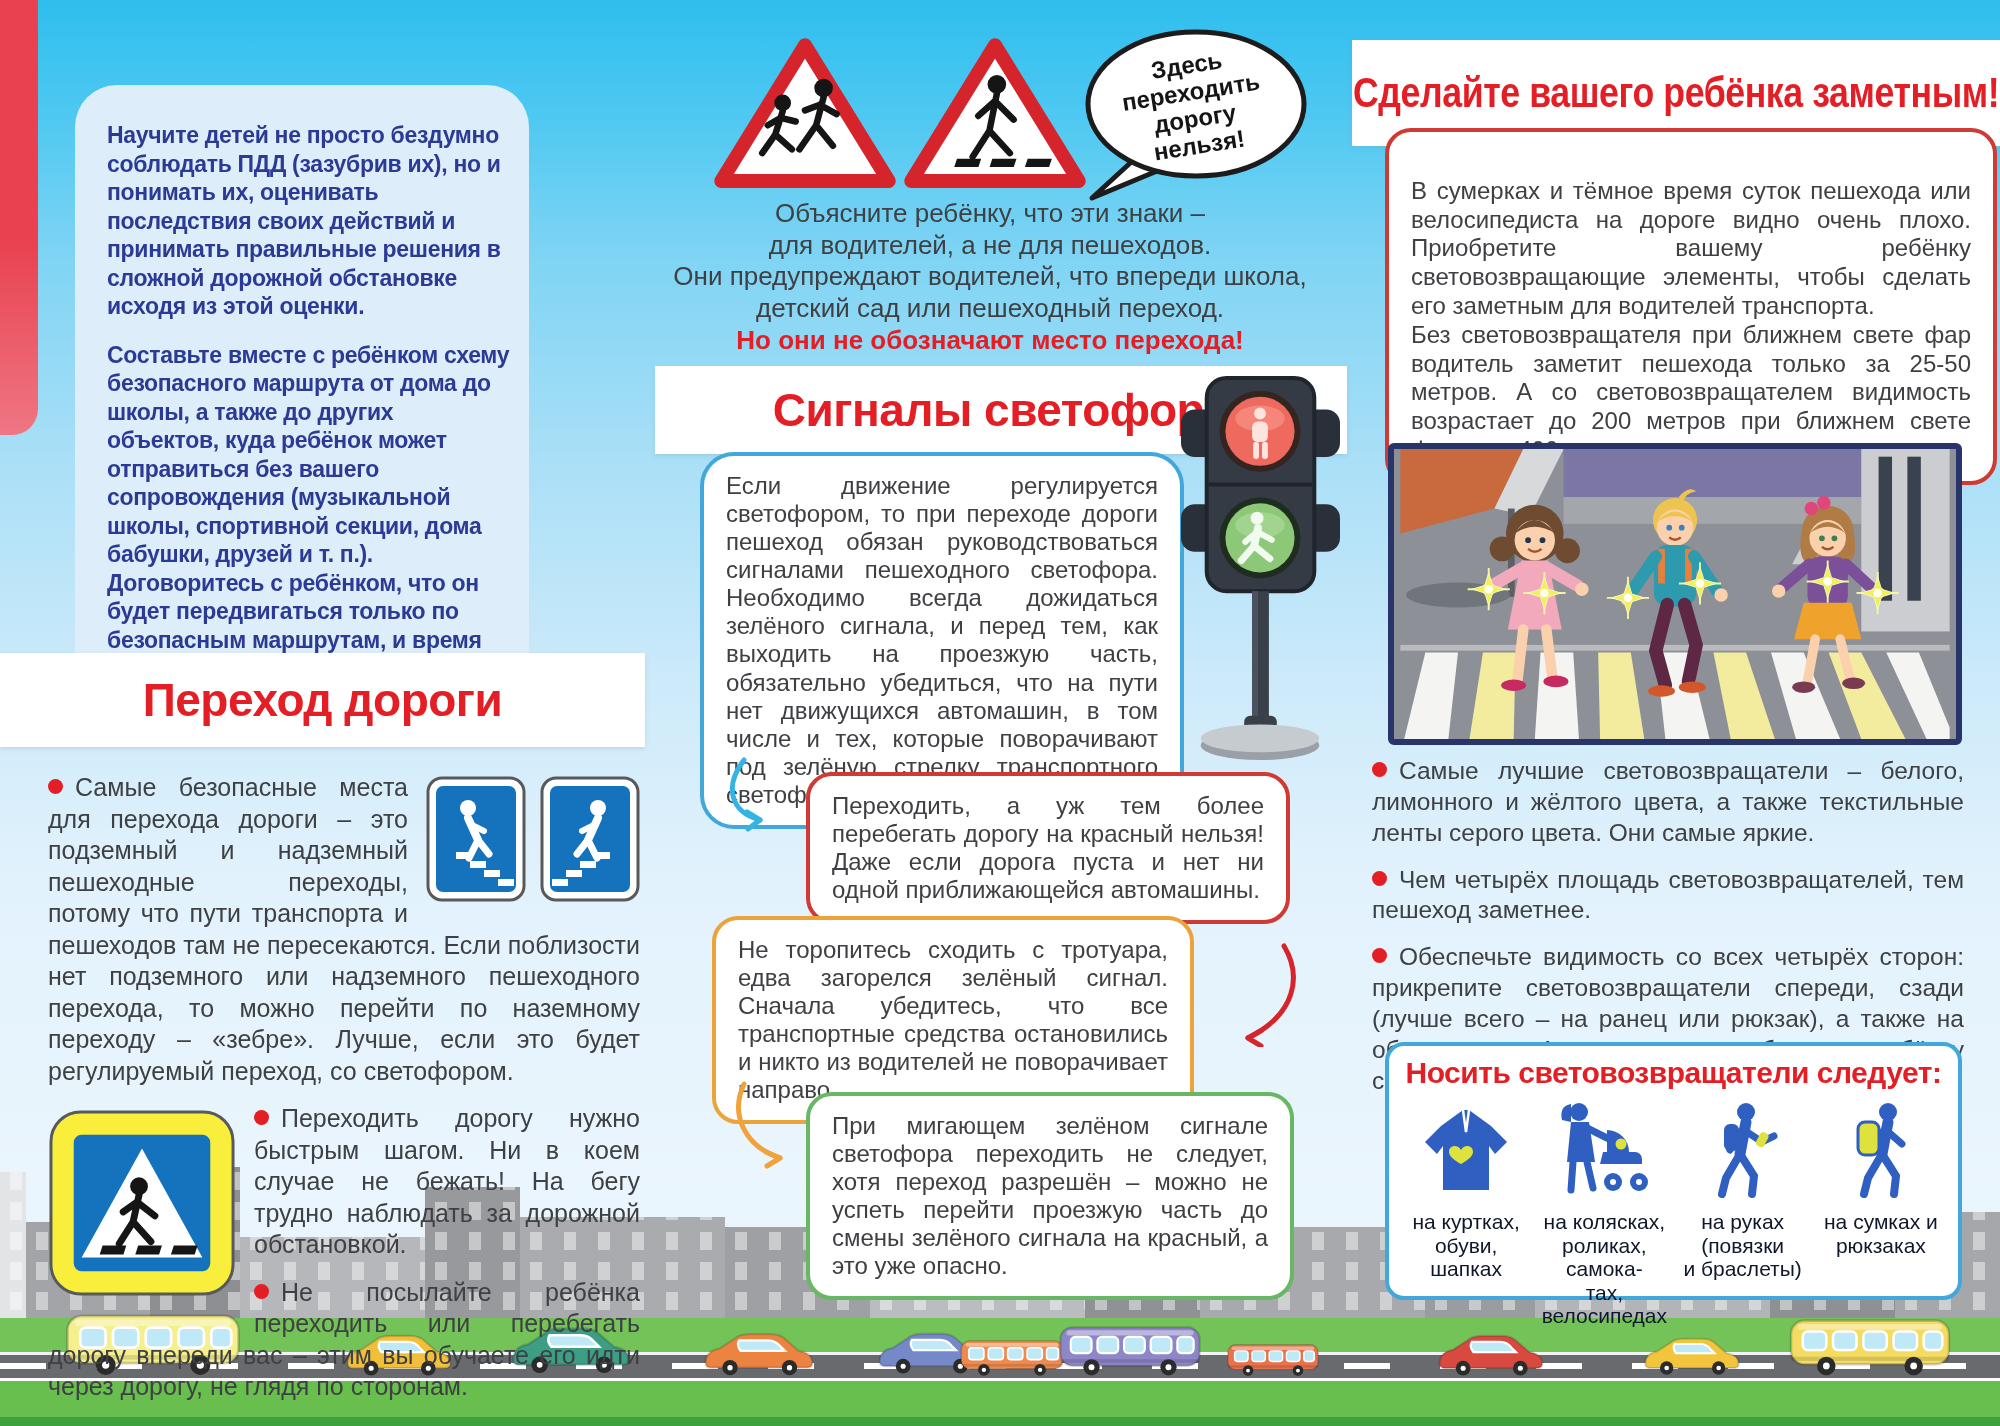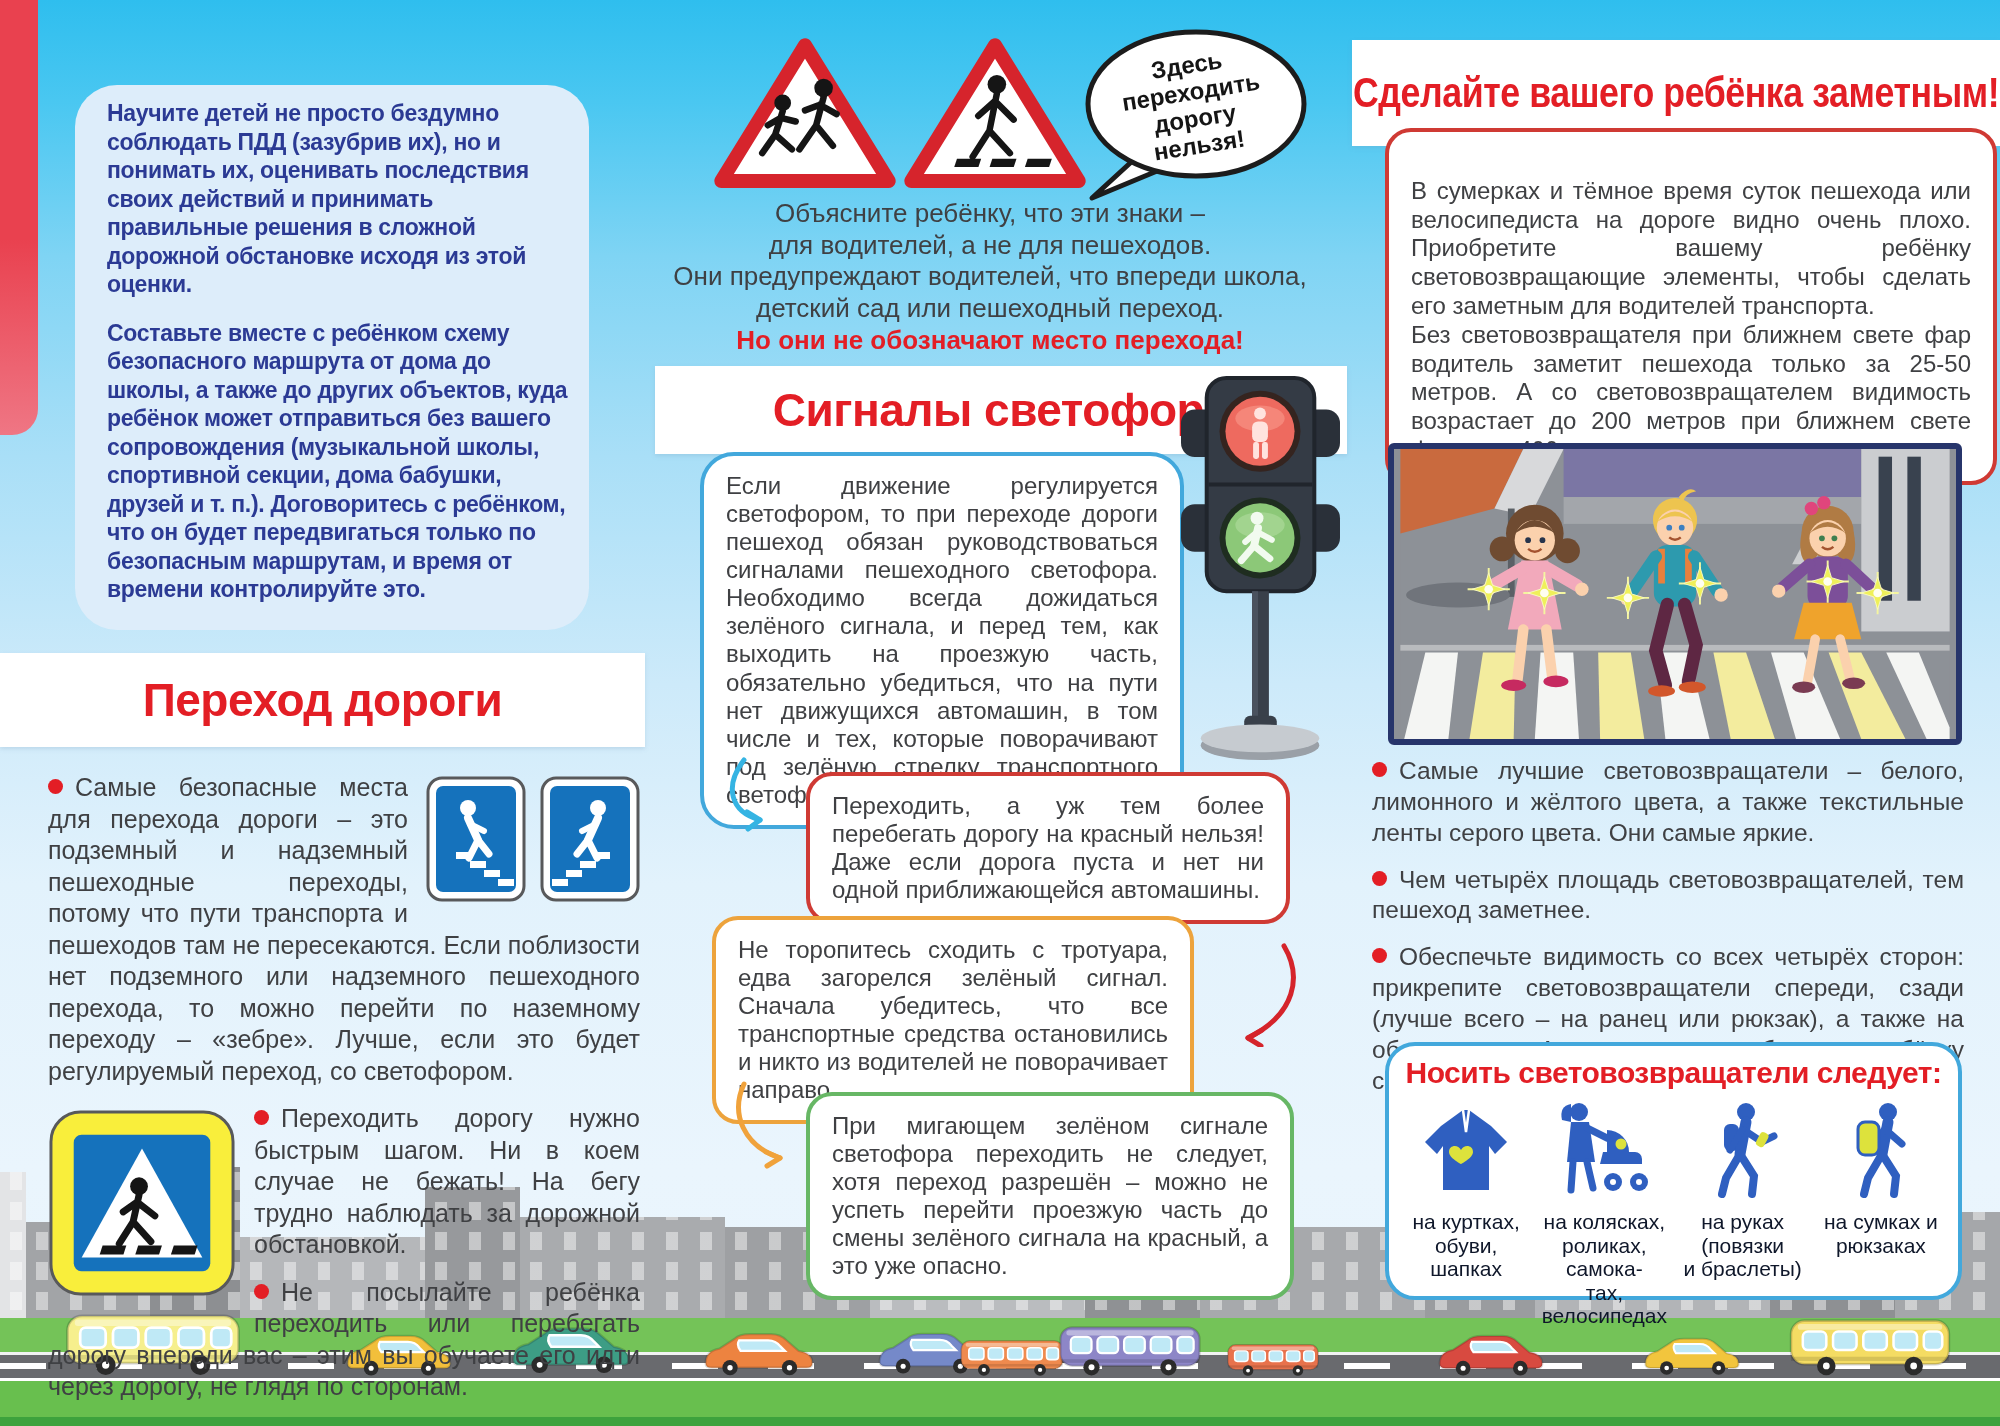--- a/index.html
+++ b/index.html
@@ -6,42 +6,42 @@
   body{
     width:2000px;height:1426px;position:relative;overflow:hidden;
     font-family:"Liberation Sans",sans-serif;
     background:linear-gradient(180deg,#2fbeee 0%,#49c7f1 7%,#7fd4f4 18%,#a9dff7 32%,#cdeafa 48%,#e2f2fc 62%,#eaf5fd 82%,#e8f4fc 100%);
   }
   .abs{position:absolute}
   .band{position:absolute;background:#ffffff;display:flex;align-items:center;justify-content:center;box-shadow:0 2px 4px rgba(120,160,190,.25)}
   .sect-title{color:#e31e25;font-weight:bold;font-size:46px;letter-spacing:-.5px;white-space:nowrap}
   .condensed{transform:scaleX(.85);transform-origin:center}
   .intro{
-    position:absolute;left:75px;top:85px;width:514px;box-sizing:border-box;
-    background:#ddedfa;border-radius:42px;padding:14px 18px 26px 32px;
+    position:absolute;left:75px;top:85px;width:454px;box-sizing:border-box;
+    background:#ddedfa;border-radius:42px;padding:36px 18px 26px 32px;
     color:#2b3a94;font-weight:bold;font-size:23px;line-height:1.24;letter-spacing:-.3px;
   }
   .intro p{margin:0 0 20px 0}
   .intro p:last-child{margin:0}
   .bodytext{font-size:25px;line-height:1.26;color:#3f4043;text-align:justify}
   .lb{margin:0 0 16px 0}
   .dot{display:inline-block;width:15px;height:15px;border-radius:50%;background:#e31e25;margin-right:12px;margin-bottom:2px}
   .box{position:absolute;background:#fff;border-radius:26px;padding:16px 22px;font-size:24px;line-height:1.17;color:#3f4043;text-align:justify;box-sizing:border-box}
   .box.blue{border:4px solid #42a8dc;border-radius:34px}
   .box.redb{border:4px solid #cf3a34}
   .box.orangeb{border:4px solid #eda33c}
   .box.greenb{border:4px solid #67b765}
   .pl{white-space:pre-line}
   .caption{position:absolute;left:648px;top:198px;width:684px;text-align:center;color:#3f4043;font-size:26px;line-height:1.22}
   .caption .warn{color:#e31e25;font-weight:bold;margin-top:0}
   .bubble-text{position:absolute;left:22px;top:26px;width:186px;text-align:center;font-weight:bold;color:#151515;font-size:24px;line-height:1.12;transform:rotate(-9deg)}
   .signs-right{float:right;margin:4px 0 10px 18px}
   .sign-yellow-float{float:left;margin:6px 18px 8px 0}
   .rt-bullets{position:absolute;left:1372px;top:756px;width:592px}
-  .wear-box{position:absolute;left:1385px;top:1042px;width:577px;height:258px;background:#fff;border:4px solid #42a8dc;border-radius:30px;box-sizing:border-box;padding:10px 8px 9px}
+  .wear-box{position:absolute;left:1385px;top:1042px;width:577px;height:258px;background:#fff;border:4px solid #42a8dc;border-radius:19px;box-sizing:border-box;padding:10px 8px 9px}
   .wear-title{text-align:center;color:#e31e25;font-weight:bold;font-size:30px;letter-spacing:-.5px}
   .wear-row{display:flex;justify-content:space-between;margin-top:6px}
   .wear-item{flex:1;text-align:center}
   .wear-label{font-size:21px;line-height:1.12;color:#0f172a}
   .bld{position:absolute;background-color:var(--c);
     background-image:
       repeating-linear-gradient(0deg,var(--c) 0 12px,transparent 12px 30px),
       repeating-linear-gradient(90deg,transparent 0 10px,rgba(255,255,255,.45) 10px 22px,transparent 22px 34px);}
   .veh{position:absolute}
   .illo{position:absolute;left:1388px;top:443px;width:562px;height:290px;border:6px solid #27356b;border-radius:6px;overflow:hidden;background:#8d9197}

